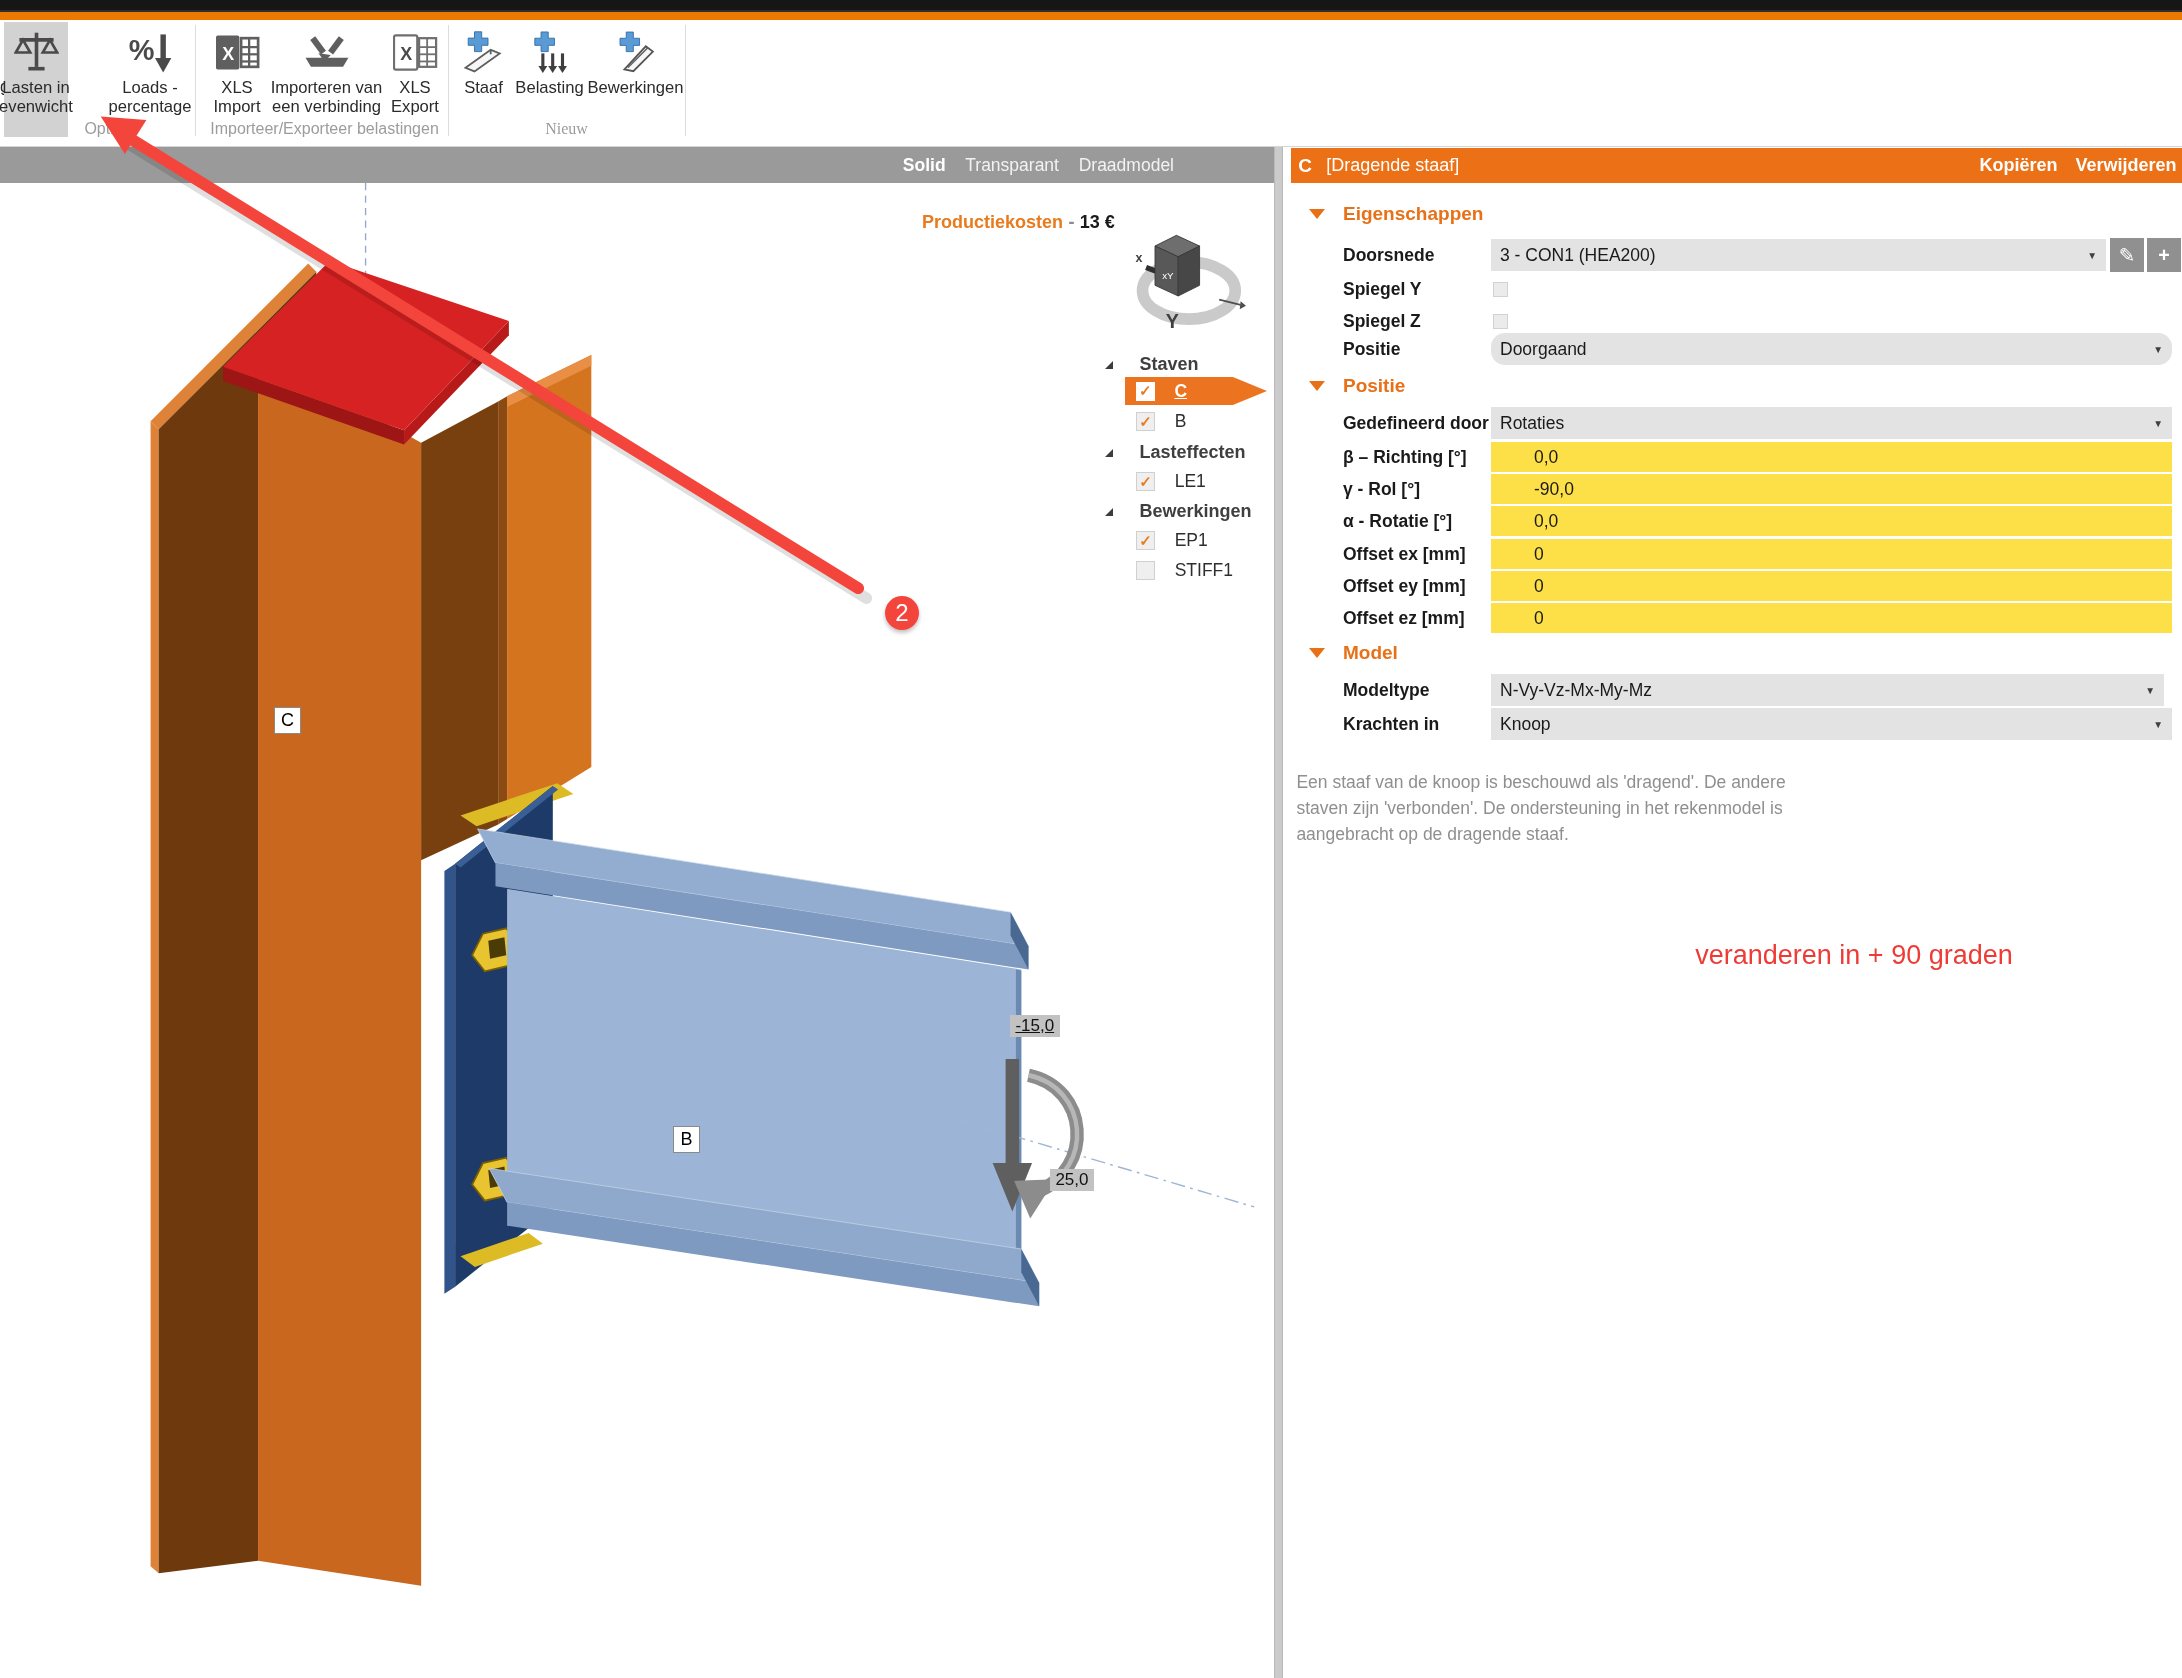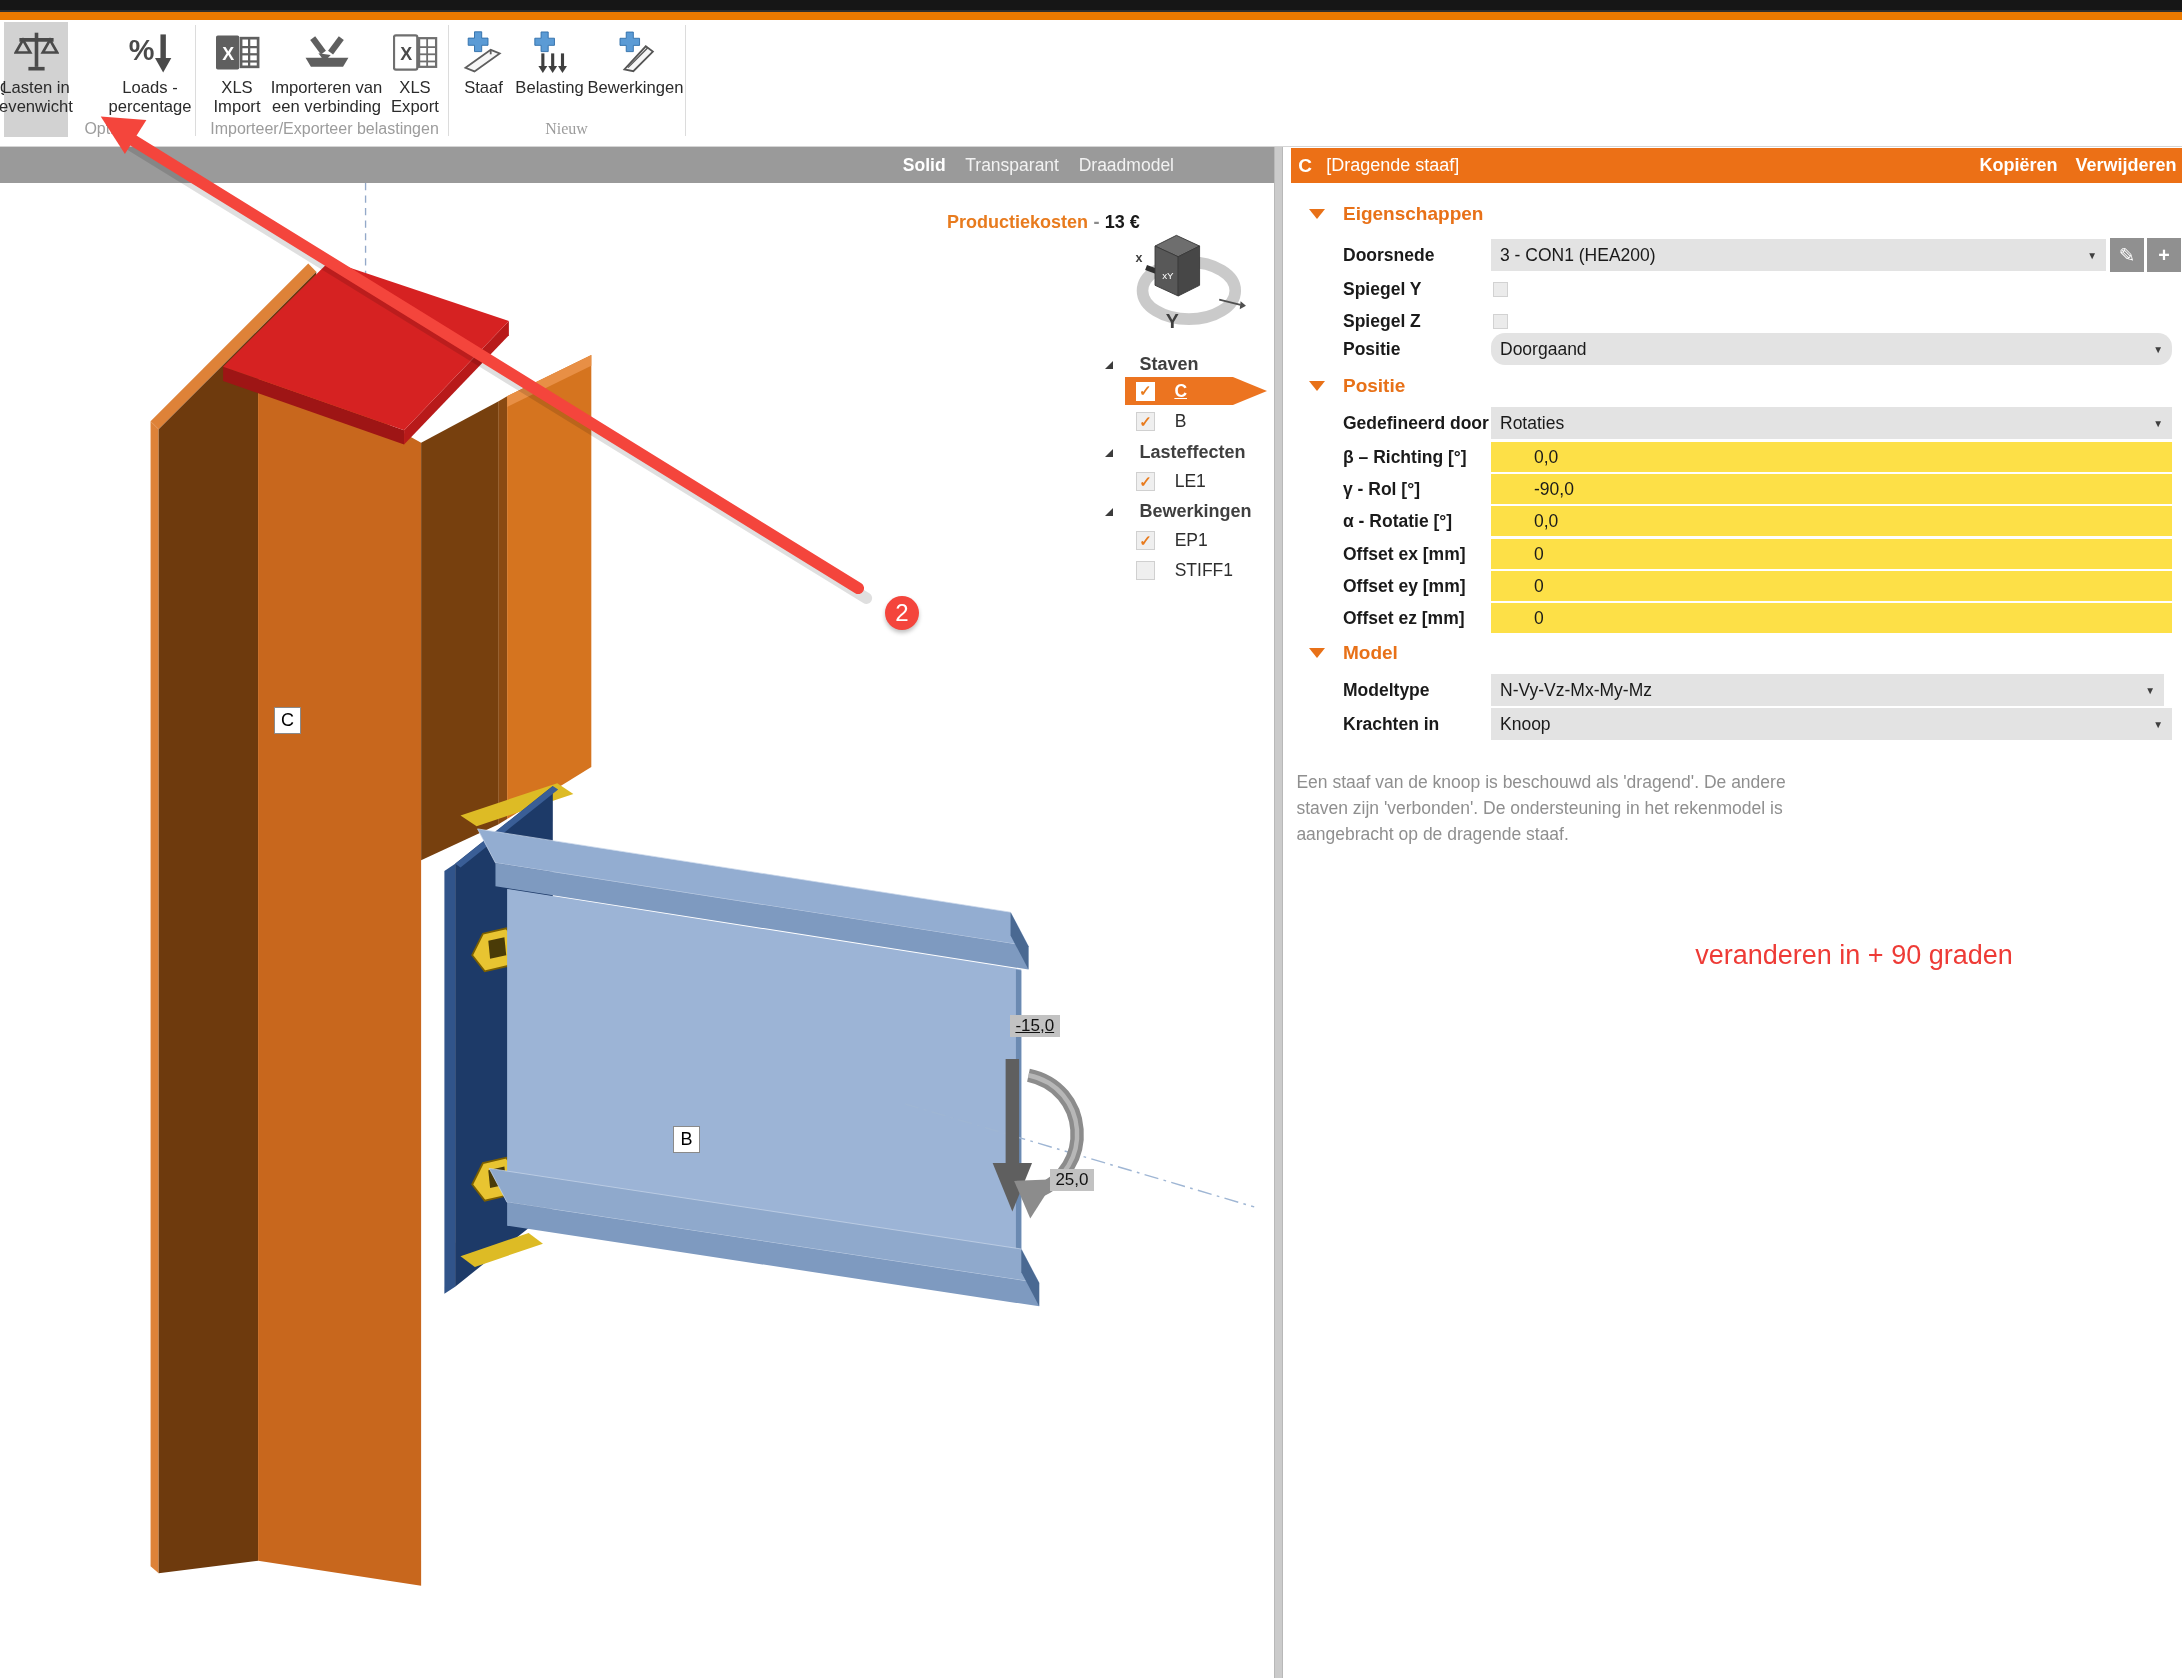--- a/index.html
+++ b/index.html
@@ -27,21 +27,21 @@
     display:flex; align-items:center; justify-content:flex-end; gap:19.7px; padding-right:100px; }
   .viewbar span { font-size:17.5px; color:#f2f2f2; cursor:default; }
   .viewbar span.active { font-weight:bold; color:#ffffff; }
 
   
   .vdivider { position:absolute; left:1274px; top:147px; width:9px; height:1531px;
     background:#cbcbcb; border-left:0.9px solid #b8b8b8; border-right:0.9px solid #b8b8b8; }
 
   
   .viewport { position:absolute; left:0; top:183px; width:1274px; height:1496px; background:#fff; }
-  .prodcost { position:absolute; left:922px; top:29px; font-size:18px; white-space:nowrap;margin-left:25px; }
+  .prodcost { position:absolute; left:922px; top:29px; font-size:18px; white-space:nowrap; }
   .prodcost .pc-label { color:#e87b1e; font-weight:bold; }
   .prodcost .pc-sep { color:#8a8a8a; font-weight:bold; padding:0 5.4px; }
   .prodcost .pc-val { color:#1a1a1a; font-weight:bold; }
 
   .mlabel { position:absolute; background:#ffffff; border:0.9px solid #8a8a8a; color:#000;
     font-size:18px; width:27px; height:27px; display:flex; align-items:center; justify-content:center; }
   .rotlabel { position:absolute; background:#c2c2c2; color:#111; font-size:17px; padding:0.9px 5.4px; }
 
   
   .tree { position:absolute; left:1100px; top:167px; width:176px; }

